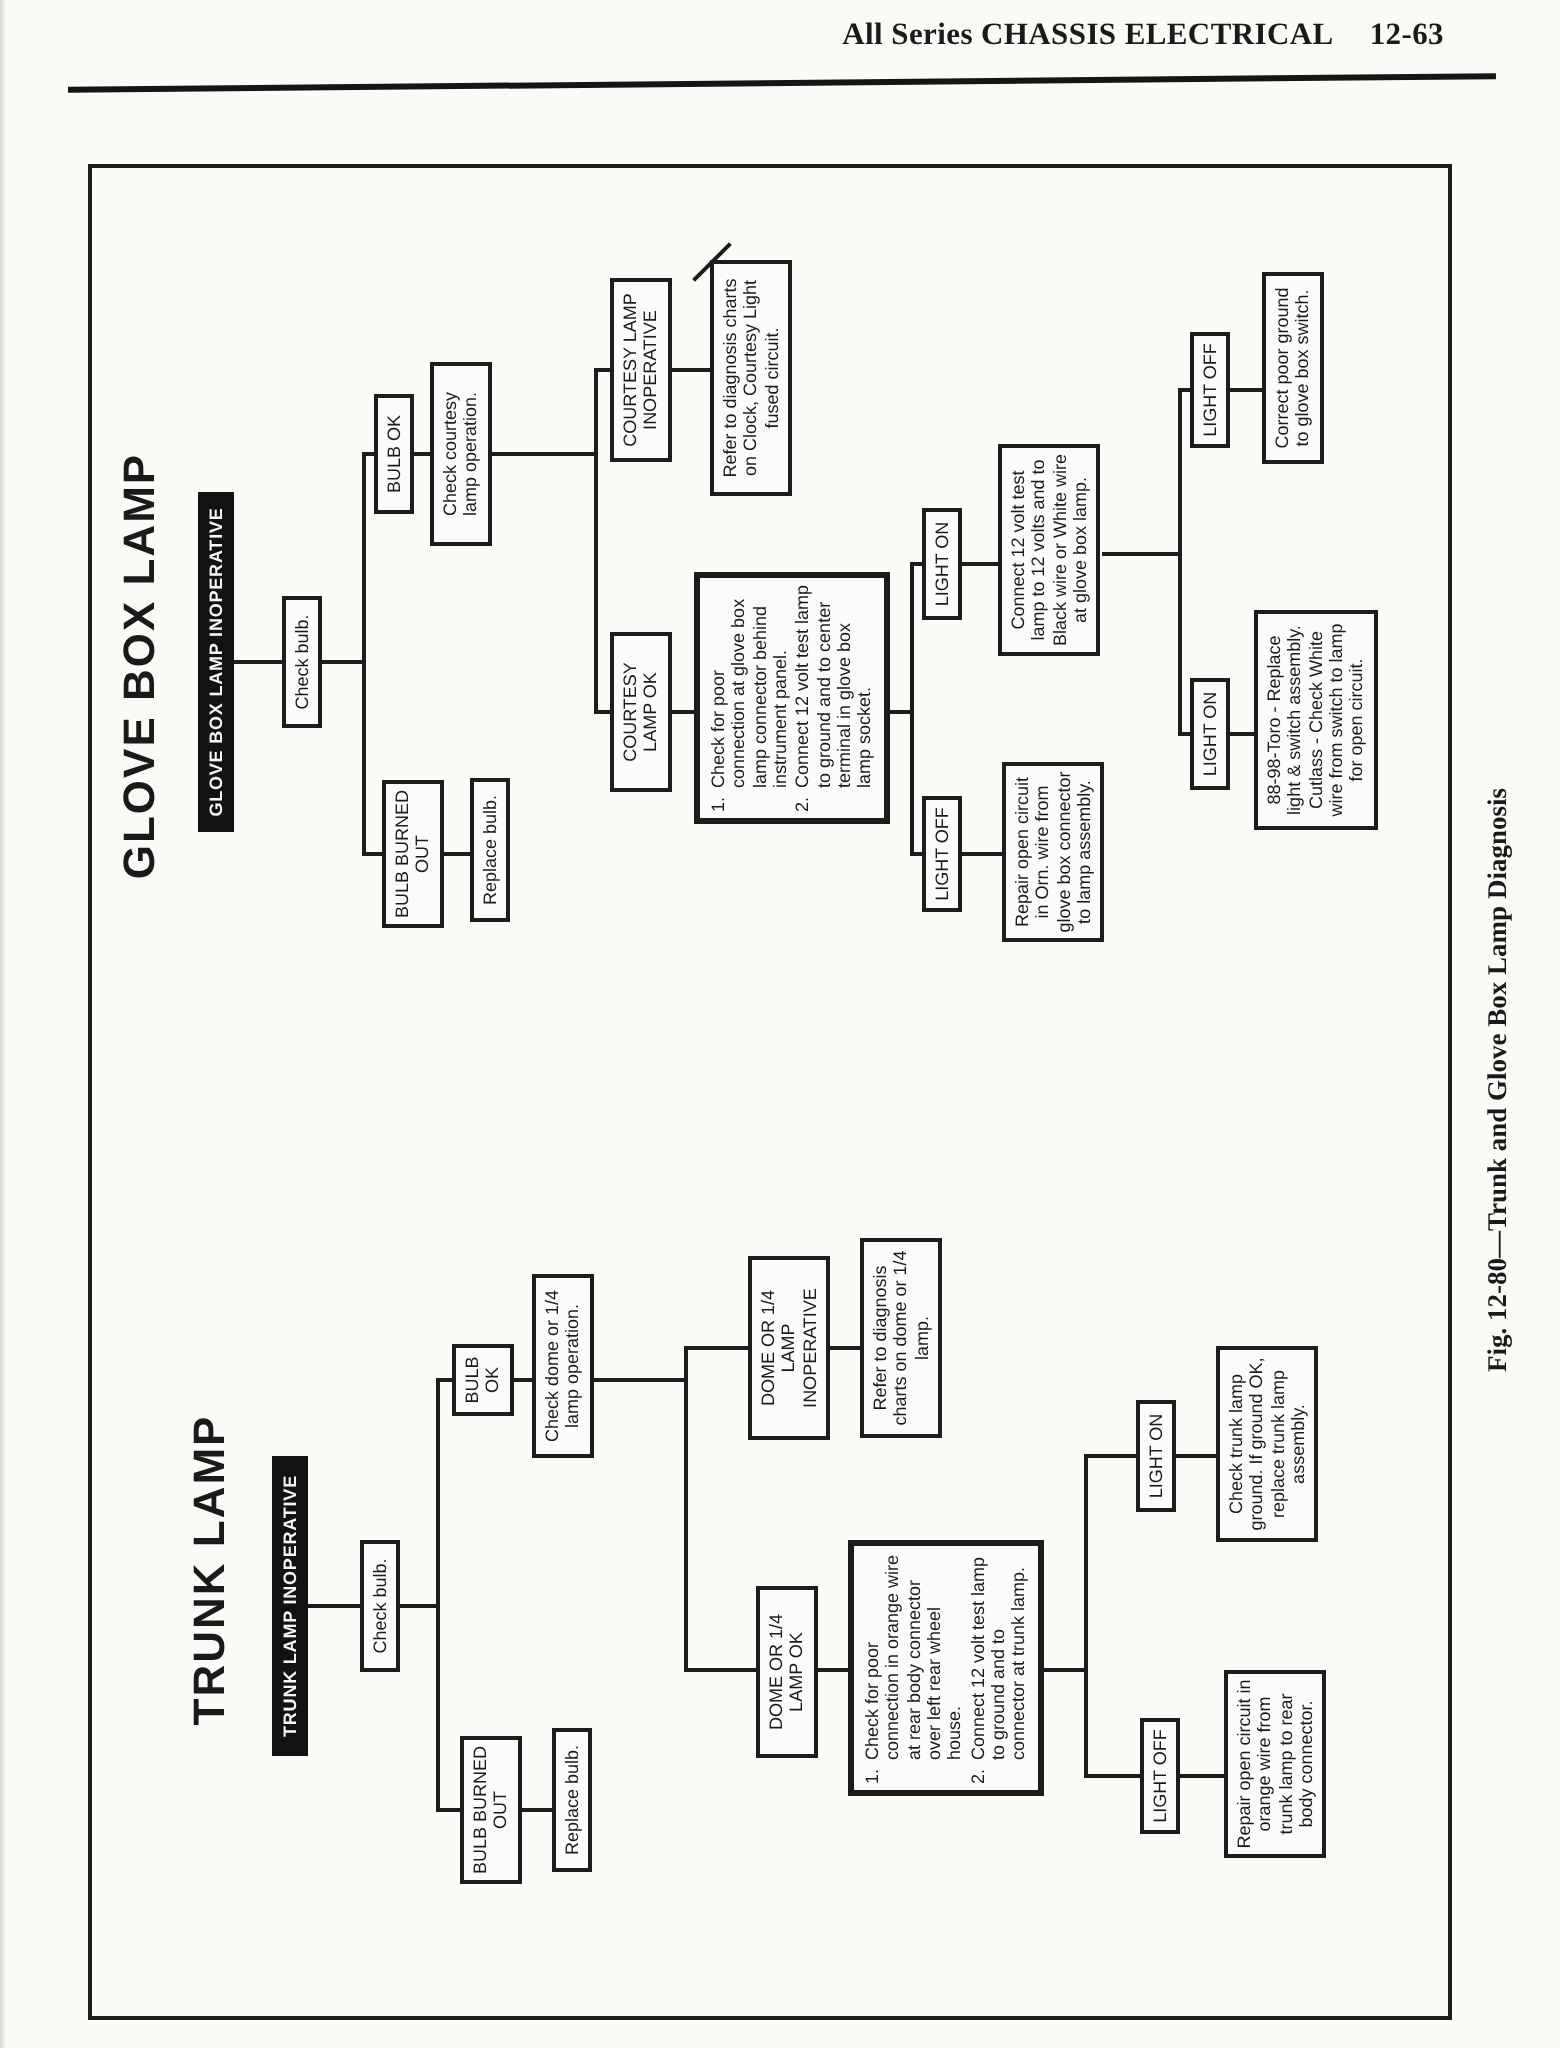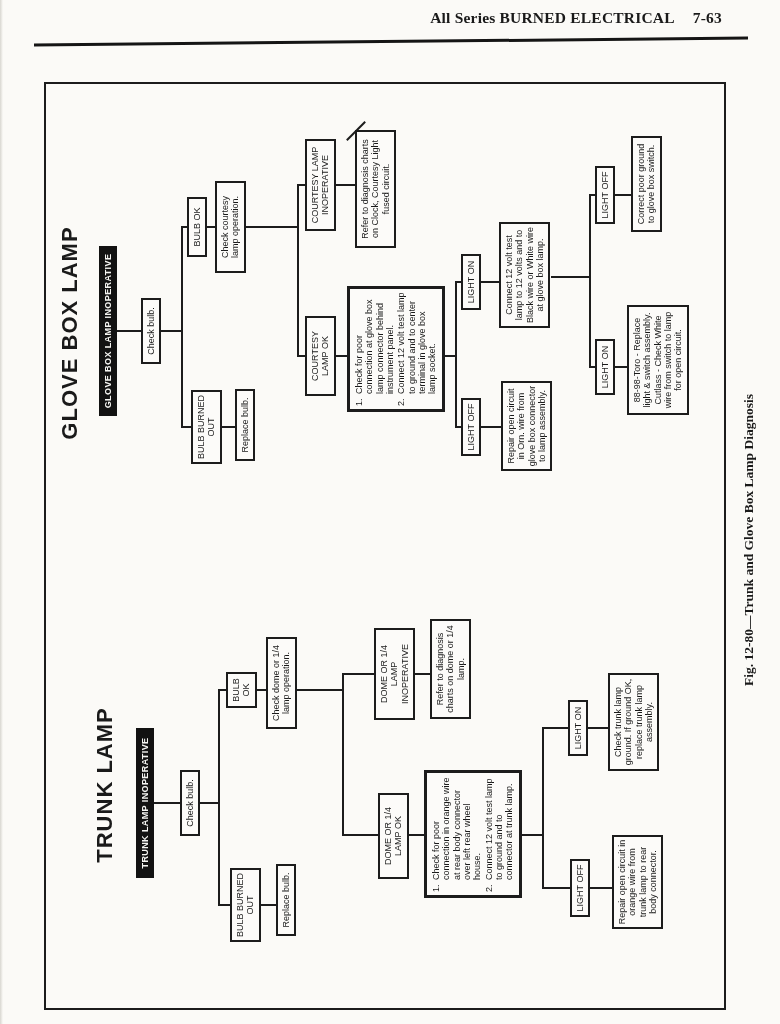--- a/index.html
+++ b/index.html
@@ -38,21 +38,21 @@
   
   .caption{font-family:"Liberation Serif", serif;font-weight:bold;font-size:13.5px;
            display:flex;align-items:center;justify-content:center;white-space:nowrap;}
 </style>
 </head>
 <body>
 
 <div class="scan-edge"></div>
 
 <div class="hdr">
-  <span>All Series BURNED ELECTRICAL</span><span class="pageno">7-63</span>
+  <span>All Series CHASSIS ELECTRICAL</span><span class="pageno">12-63</span>
 </div>
 <div class="hdr-rule"></div>
 
 <div class="frame"></div>
 
 <div class="rotwrap" style="left:55px;top:128px;width:650px;height:390px;">
   <div class="rot" style="width:390px;height:650px;">
     <div class="ctitle" style="left:40px;top:2px;width:290px;">GLOVE BOX LAMP</div>
 
     <div class="vl" style="left:186px;top:60px;height:68px;"></div>

